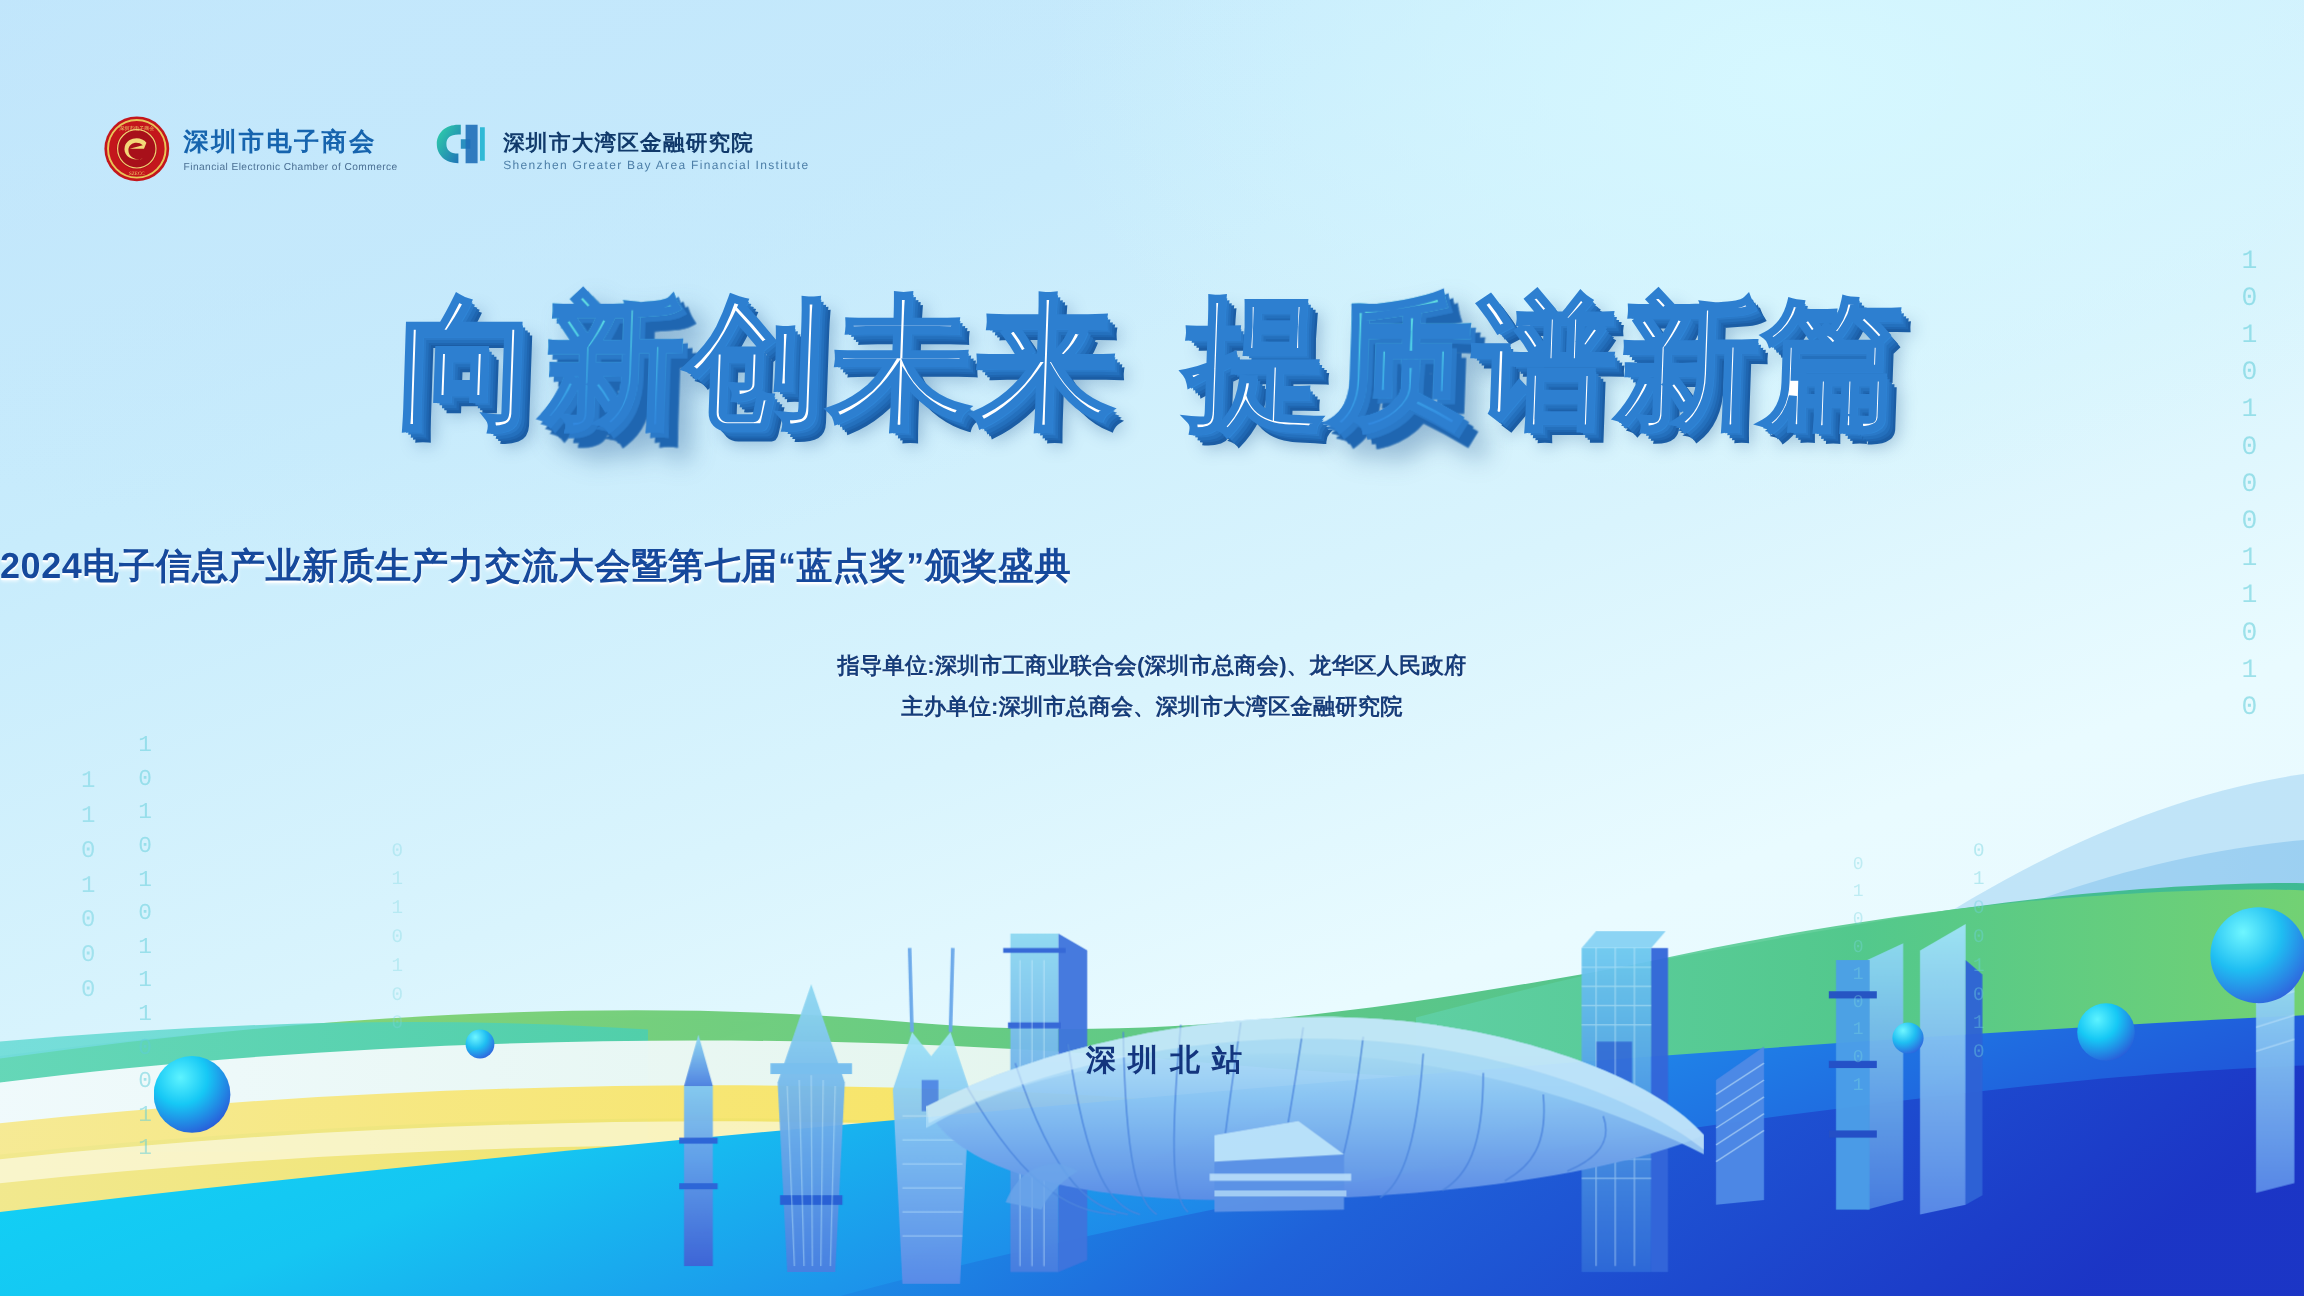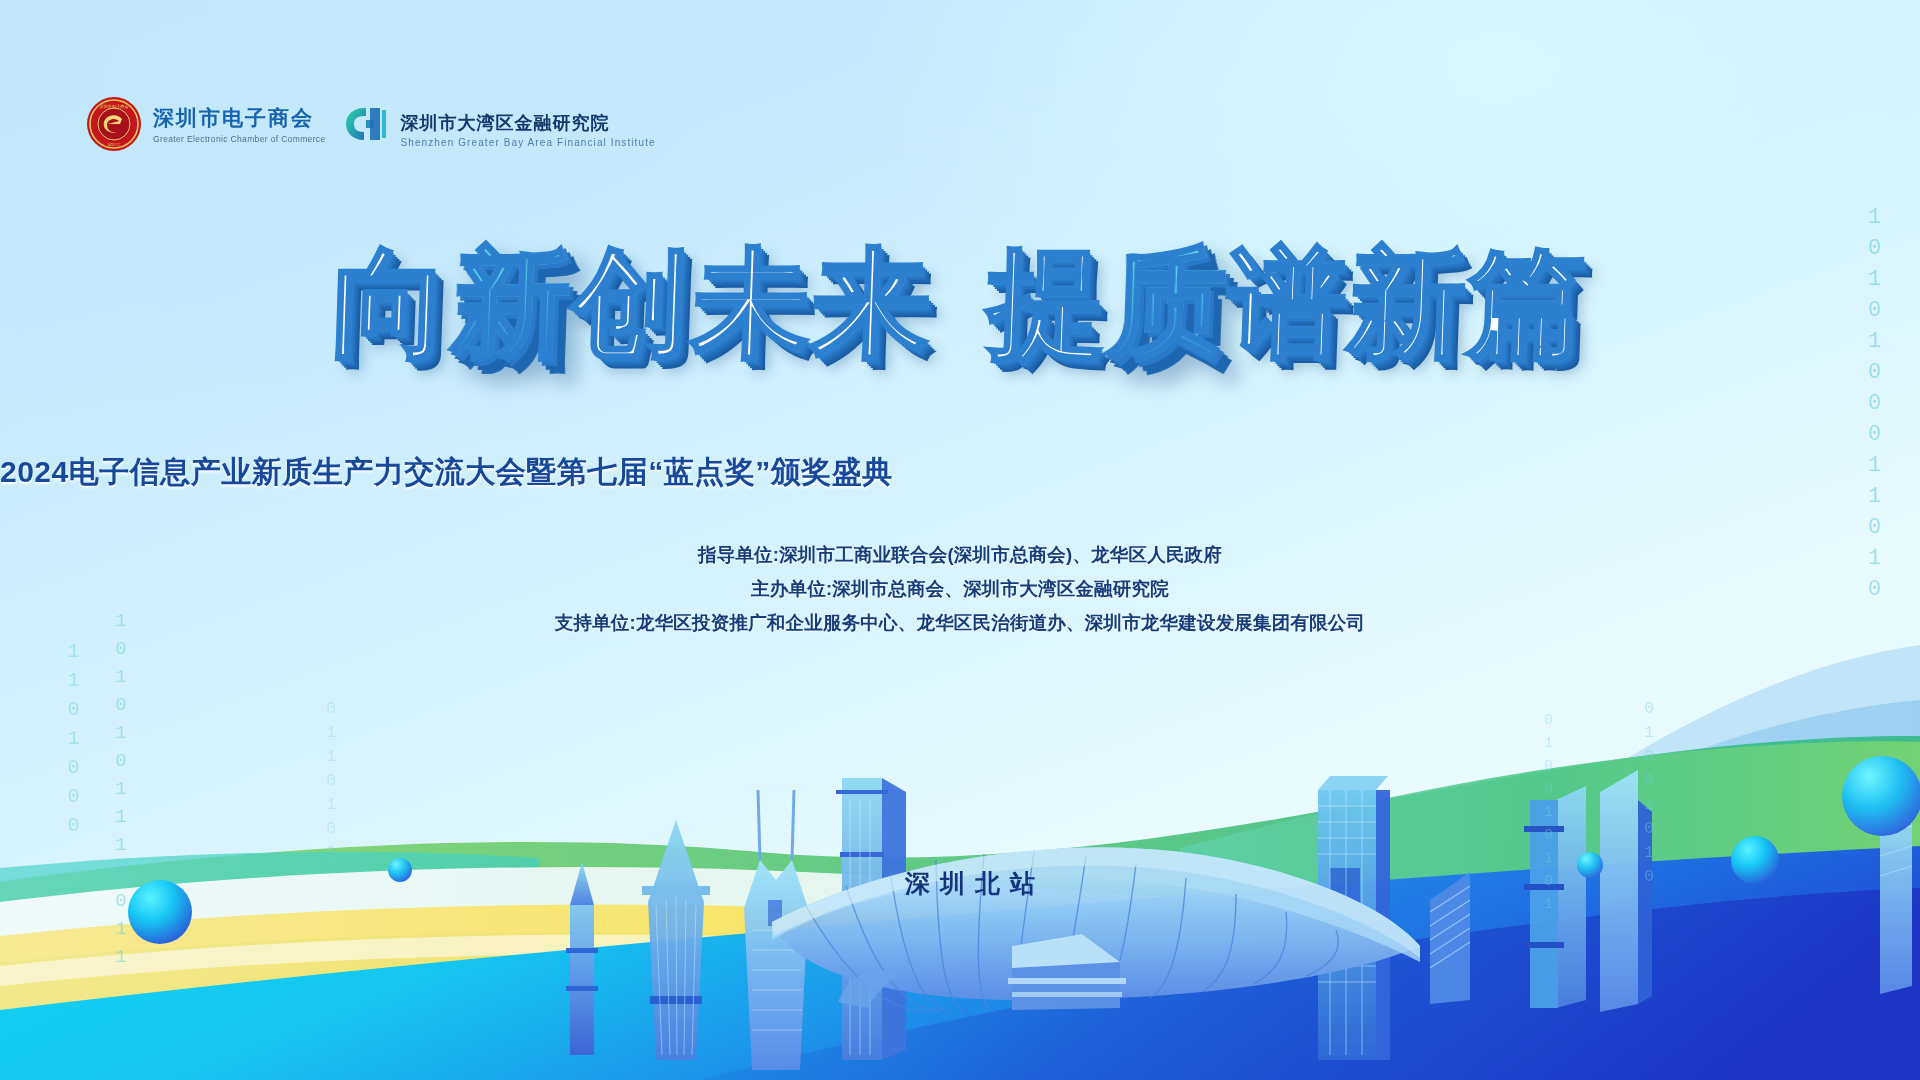--- a/index.html
+++ b/index.html
@@ -12,21 +12,21 @@
   #stage {
     position:absolute; inset:0; width:1920px; height:1080px; overflow:hidden;
     background:
       radial-gradient(ellipse 900px 520px at 78% 6%, rgba(214,248,255,.95) 0%, rgba(214,248,255,0) 70%),
       radial-gradient(ellipse 1000px 600px at 20% 4%, rgba(196,232,252,.9) 0%, rgba(196,232,252,0) 72%),
       linear-gradient(160deg,#bfe4fb 0%, #c8ecfc 26%, #d9f4fd 52%, #e9fbff 70%, #eaf7fd 100%);
   }
   .bgsvg { position:absolute; inset:0; width:1920px; height:1080px; }
 
   
-  .logobar { position:absolute; left:86px; top:96px; display:flex; align-items:center; gap:14px; z-index:40; }
+  .logobar { position:absolute; left:86px; top:96px; display:flex; align-items:flex-start; gap:27px; z-index:40; }
   .logo-unit { display:flex; align-items:center; gap:11px; }
   .seal { width:56px; height:56px; flex:0 0 56px; position:relative; }
   .gbi-mark { width:50px; height:44px; flex:0 0 50px; position:relative; }
   .logo-txt { display:flex; flex-direction:column; gap:2px; }
   .logo-cn { font-family:"Liberation Serif","DejaVu Serif",serif; font-weight:700; letter-spacing:2px; }
   .logo-cn.ece { color:#1664ae; font-size:21px; }
   .logo-cn.gbi { color:#113a6b; font-size:18px; letter-spacing:1px;margin-top:11px; }
   .logo-en { font-size:8.5px; color:#4a6f93; letter-spacing:.35px; white-space:nowrap; }
   .logo-en.gbi-en { color:#4d7fa8; letter-spacing:1.1px; font-size:10px; }
 
@@ -356,21 +356,21 @@
           <circle cx="28" cy="28" r="16" fill="none" stroke="#f0d070" stroke-width="1"></circle>
           <path d="M36,23 C32,17 20,18 18,26 C16,34 25,39 33,36 C29,38 21,36 21,29 C21,23 29,21 33,25 L22,28 L34,28 Z" fill="#f3d878"></path>
           <g fill="#f0cf6a" font-size="4.2" font-family="serif">
             <text x="28" y="12" text-anchor="middle">深圳市电子商会</text>
             <text x="28" y="50" text-anchor="middle">SZECC</text>
           </g>
         </svg>
       </div>
       <div class="logo-txt">
         <div class="logo-cn ece">深圳市电子商会</div>
-        <div class="logo-en">Greater Electronic Chamber of Commerce</div>
+        <div class="logo-en">Financial Electronic Chamber of Commerce</div>
       </div>
     </div>
 
     <div class="logo-unit">
       <div class="gbi-mark">
         <svg viewBox="0 0 50 44" width="50" height="44">
           <defs>
             <linearGradient id="gbiG" x1="0" y1="0" x2="1" y2="1">
               <stop offset="0%" stop-color="#2fd6a8"></stop>
               <stop offset="100%" stop-color="#1f6fb8"></stop>
@@ -391,18 +391,17 @@
 
   <div class="headline">
     <span class="hl-w">向</span><span class="hl-accent">新</span><span class="hl-w">创</span><span class="hl-w">未</span><span class="hl-w">来</span><span class="hl-gap"></span><span class="hl-w">提</span><span class="hl-accent">质</span><span class="hl-w">谱</span><span class="hl-w">新</span><span class="hl-w">篇</span>
   </div>
 
   <div class="subtitle">2024电子信息产业新质生产力交流大会暨第七届“蓝点奖”颁奖盛典</div>
 
   <div class="orgblock">
     <div class="orgline">指导单位:深圳市工商业联合会(深圳市总商会)、龙华区人民政府</div>
     <div class="orgline">主办单位:深圳市总商会、深圳市大湾区金融研究院</div>
-    <div class="orgline">支持单位:龙华区投资推广和企业服务中心、龙华区民治街道办、深圳市龙华建设发展集团有限公司</div>
   </div>
 
   <div class="station">深圳北站</div>
 
 </div>
 
 </body></html>

